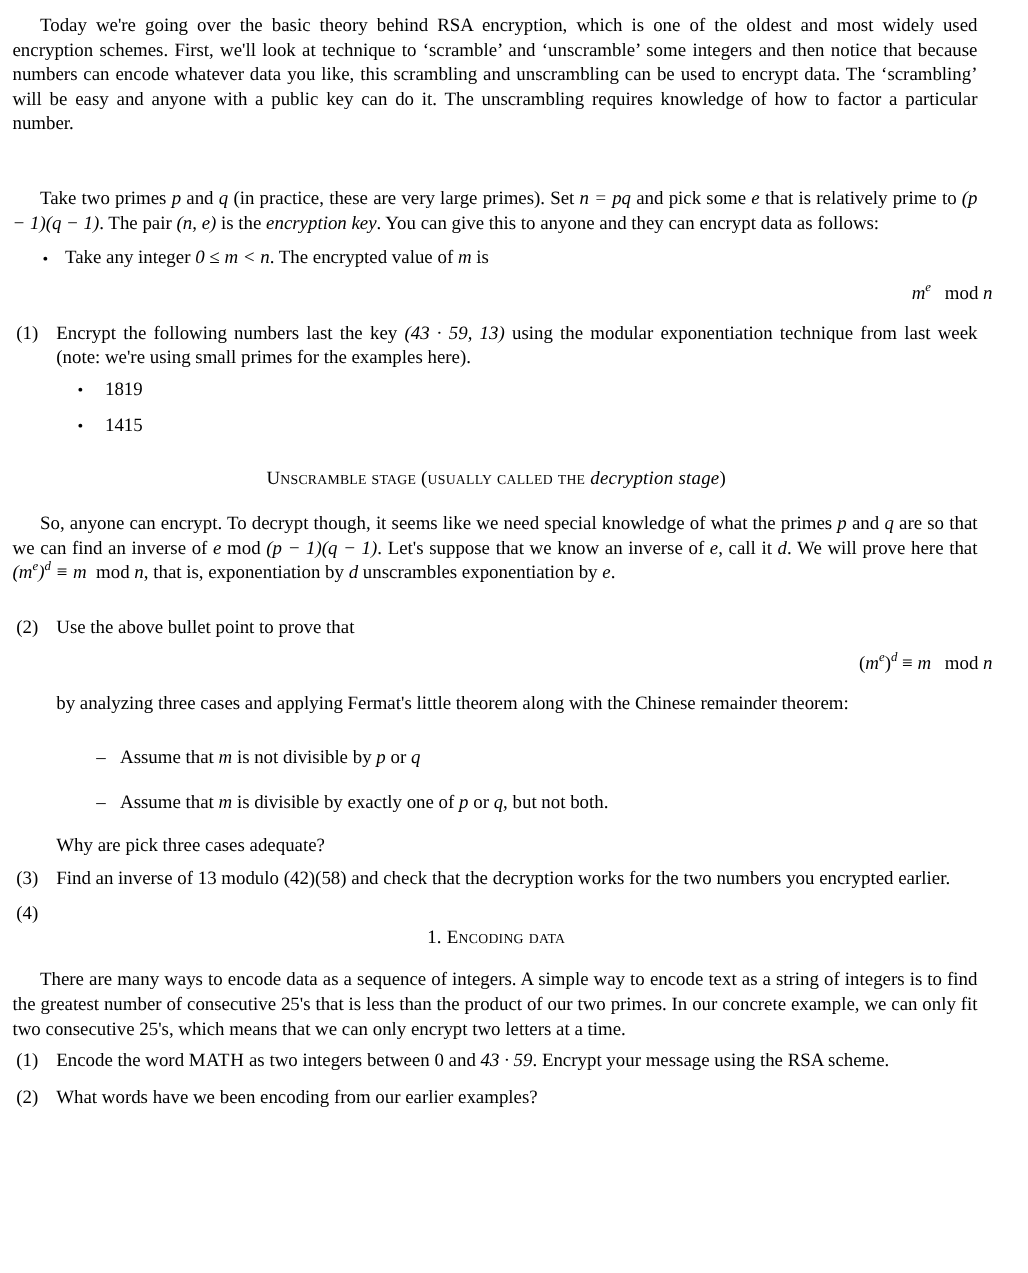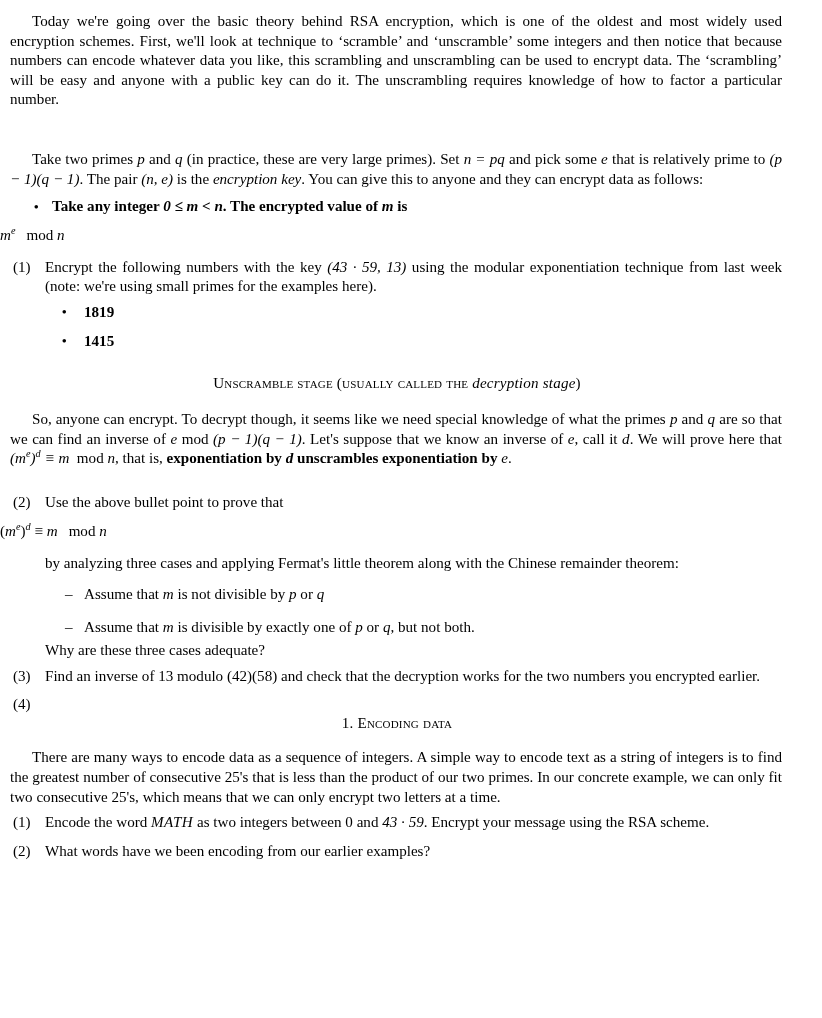--- a/index.html
+++ b/index.html
@@ -45,36 +45,35 @@
   .section-head .it {
     font-variant: normal;
     font-style: italic;
   }
   .numhead {
     font-variant: normal;
   }
 
   
   .display-math {
-    text-align: left;
+    text-align: right;
     font-size: 15.1px;
     margin: 0;
     padding: 0;
   }
   .mi { font-style: italic; font-family: "Liberation Serif", serif; }
   .mup { font-style: normal; }
   sup.exp { font-size: 0.68em; font-style: italic; vertical-align: super; line-height: 0; }
   .gap { display: inline-block; width: 11px; }
 
   
   ul.bul {
     list-style: none;
     margin: 0;
     padding: 0;
-    font-weight: bold;
   }
   ul.bul > li {
     position: relative;
     padding-left: 52px;
     padding-right: 12px;
     text-align: justify;
     margin: 0;
   }
   ul.bul > li::before {
     content: "\2022";
@@ -116,44 +115,44 @@
   ul.dashlist {
     list-style: none;
     margin: 0;
     padding: 0;
   }
   ul.dashlist > li {
     position: relative;
     padding-left: 80px;
     padding-right: 12px;
     text-align: justify;
-    margin: 4px;
+    margin: 16px;
   }
   ul.dashlist > li::before {
     content: "\2013";
     position: absolute;
     left: 61px;
     top: 0;
   }
   .cont-line {
     padding-left: 45px;
     padding-right: 12px;
   }
-  b.bf { font-weight: bold; margin-top: 20px; }
+  b.bf { font-weight: normal; margin-top: 20px; }
   .sp6 { height: 6px; }
   .sp8 { height: 8px; }
   .sp10 { height: 10px; }
   .sp12 { height: 12px; }
   .sp14 { height: 14px; }
   .sp16 { height: 16px; }
   .sp18 { height: 18px; }
   .sp20 { height: 20px; }
   .sp22 { height: 22px; }
   .sp24 { height: 24px; }
-  .mathit { font-style: italic; letter-spacing: 0.4px; }
+  .mathit { letter-spacing: 0.4px; }
 </style>
 </head>
 <body>
 
 <div class="page">
 
   <div class="sp12"></div>
 
   <p class="para body-text">Today we're going over the basic theory behind RSA encryption, which is one of the oldest and most widely used encryption schemes. First, we'll look at technique to ‘scramble’ and ‘unscramble’ some integers and then notice that because numbers can encode whatever data you like, this scrambling and unscrambling can be used to encrypt data. The ‘scrambling’ will be easy and anyone with a public key can do it. The unscrambling requires knowledge of how to factor a particular number.</p>
 
@@ -171,21 +170,21 @@
   </ul>
 
   <div class="sp10"></div>
 
   <div class="display-math"><span class="mi">m</span><sup class="exp">e</sup><span class="gap"></span><span class="mup">mod</span>&nbsp;<span class="mi">n</span></div>
 
   <div class="sp14"></div>
 
   <ol class="enum body-text">
     <li>
-      <span class="num">(1)</span><span>Encrypt the following numbers with the key </span><span class="mi">(43 · 59, 13)</span><span> using the modular exponentiation technique from last week (note: we're using small primes for the examples here).</span>
+      <span class="num">(1)</span><span>Encrypt the following numbers last the key </span><span class="mi">(43 · 59, 13)</span><span> using the modular exponentiation technique from last week (note: we're using small primes for the examples here).</span>
     </li>
   </ol>
 
   <div class="sp6"></div>
 
   <ul class="bul inner body-text">
     <li>1819</li>
     <li style="margin-top:9px">1415</li>
   </ul>
 
@@ -216,21 +215,21 @@
 
   <div class="cont-line body-text">by analyzing three cases and applying Fermat's little theorem along with the Chinese remainder theorem:</div>
 
   <div class="sp8"></div>
 
   <ul class="dashlist body-text">
     <li><span>Assume that </span><span class="mi">m</span><span> is not divisible by </span><span class="mi">p</span><span> or </span><span class="mi">q</span><span></span></li>
     <li style="margin-top:13px"><span>Assume that </span><span class="mi">m</span><span> is divisible by exactly one of </span><span class="mi">p</span><span> or </span><span class="mi">q</span><span>, but not both.</span></li>
   </ul>
 
-  <div class="cont-line body-text">Why are these three cases adequate?</div>
+  <div class="cont-line body-text">Why are pick three cases adequate?</div>
 
   <div class="sp6"></div>
 
   <ol class="enum body-text">
     <li>
       <span class="num">(3)</span><span>Find an inverse of 13 modulo (42)(58) and check that the decryption works for the two numbers you encrypted earlier.</span>
     </li>
     <li style="margin-top:9px">
       <span class="num">(4)</span>
     </li>

